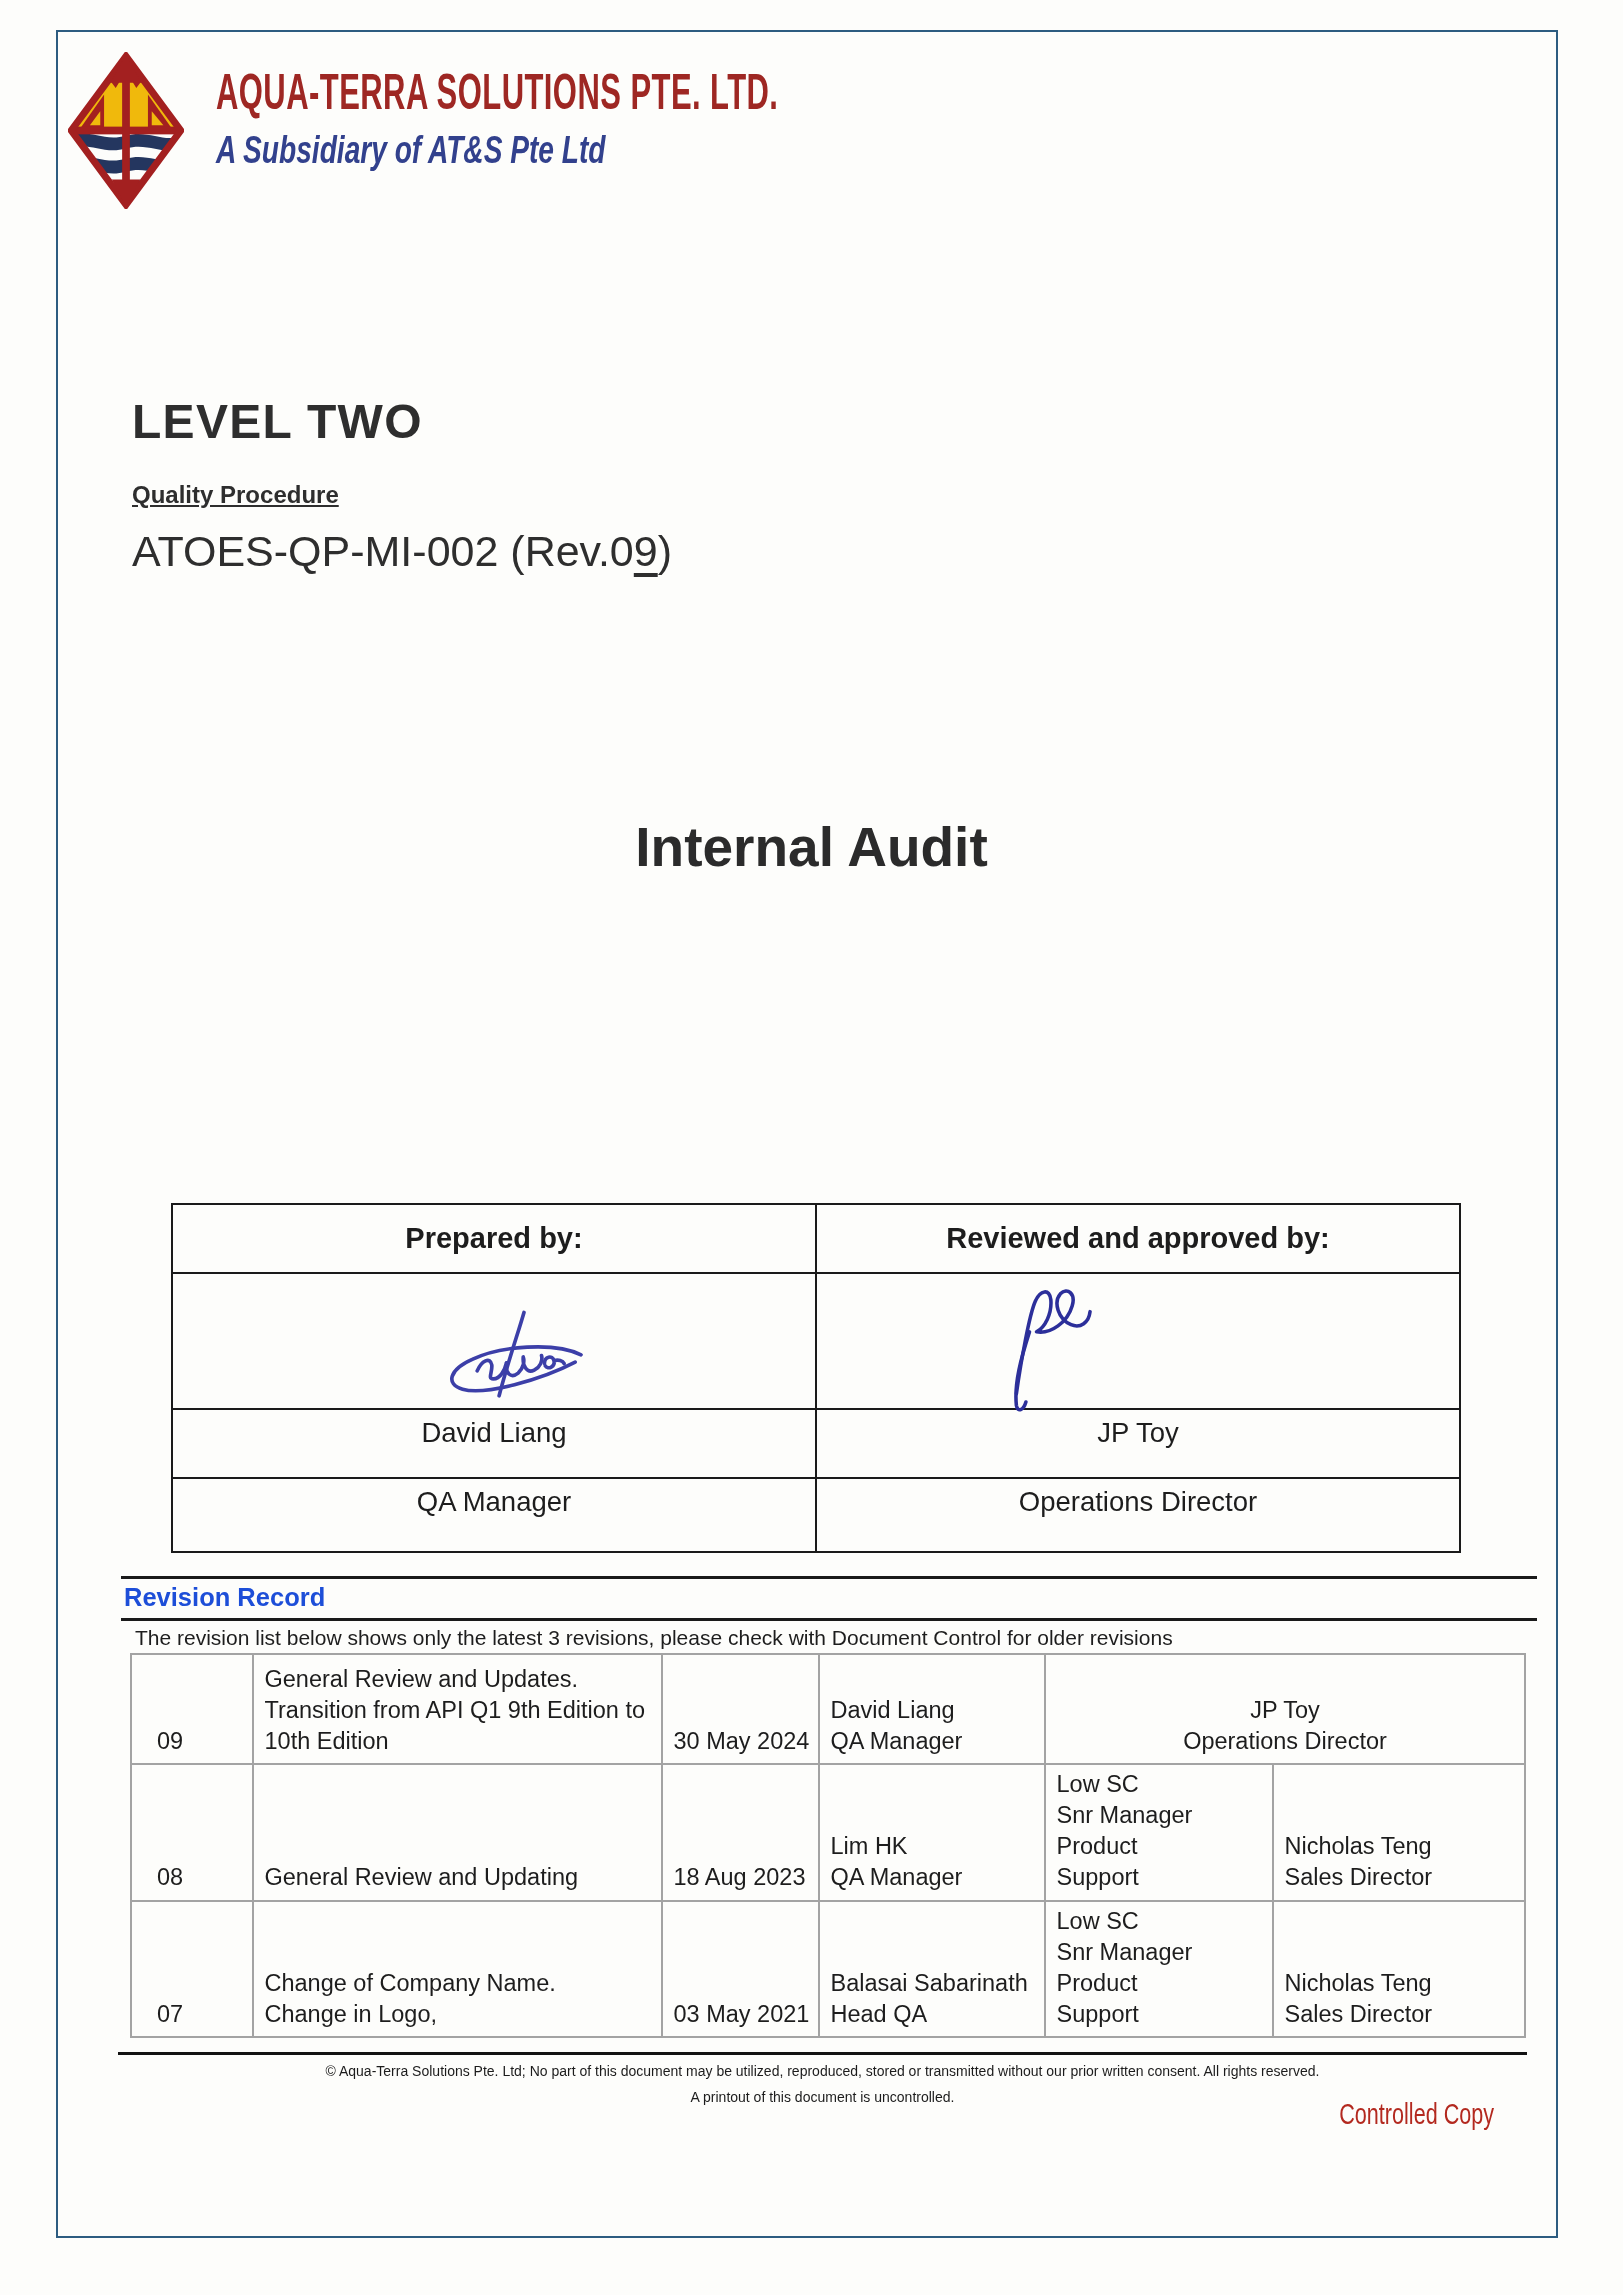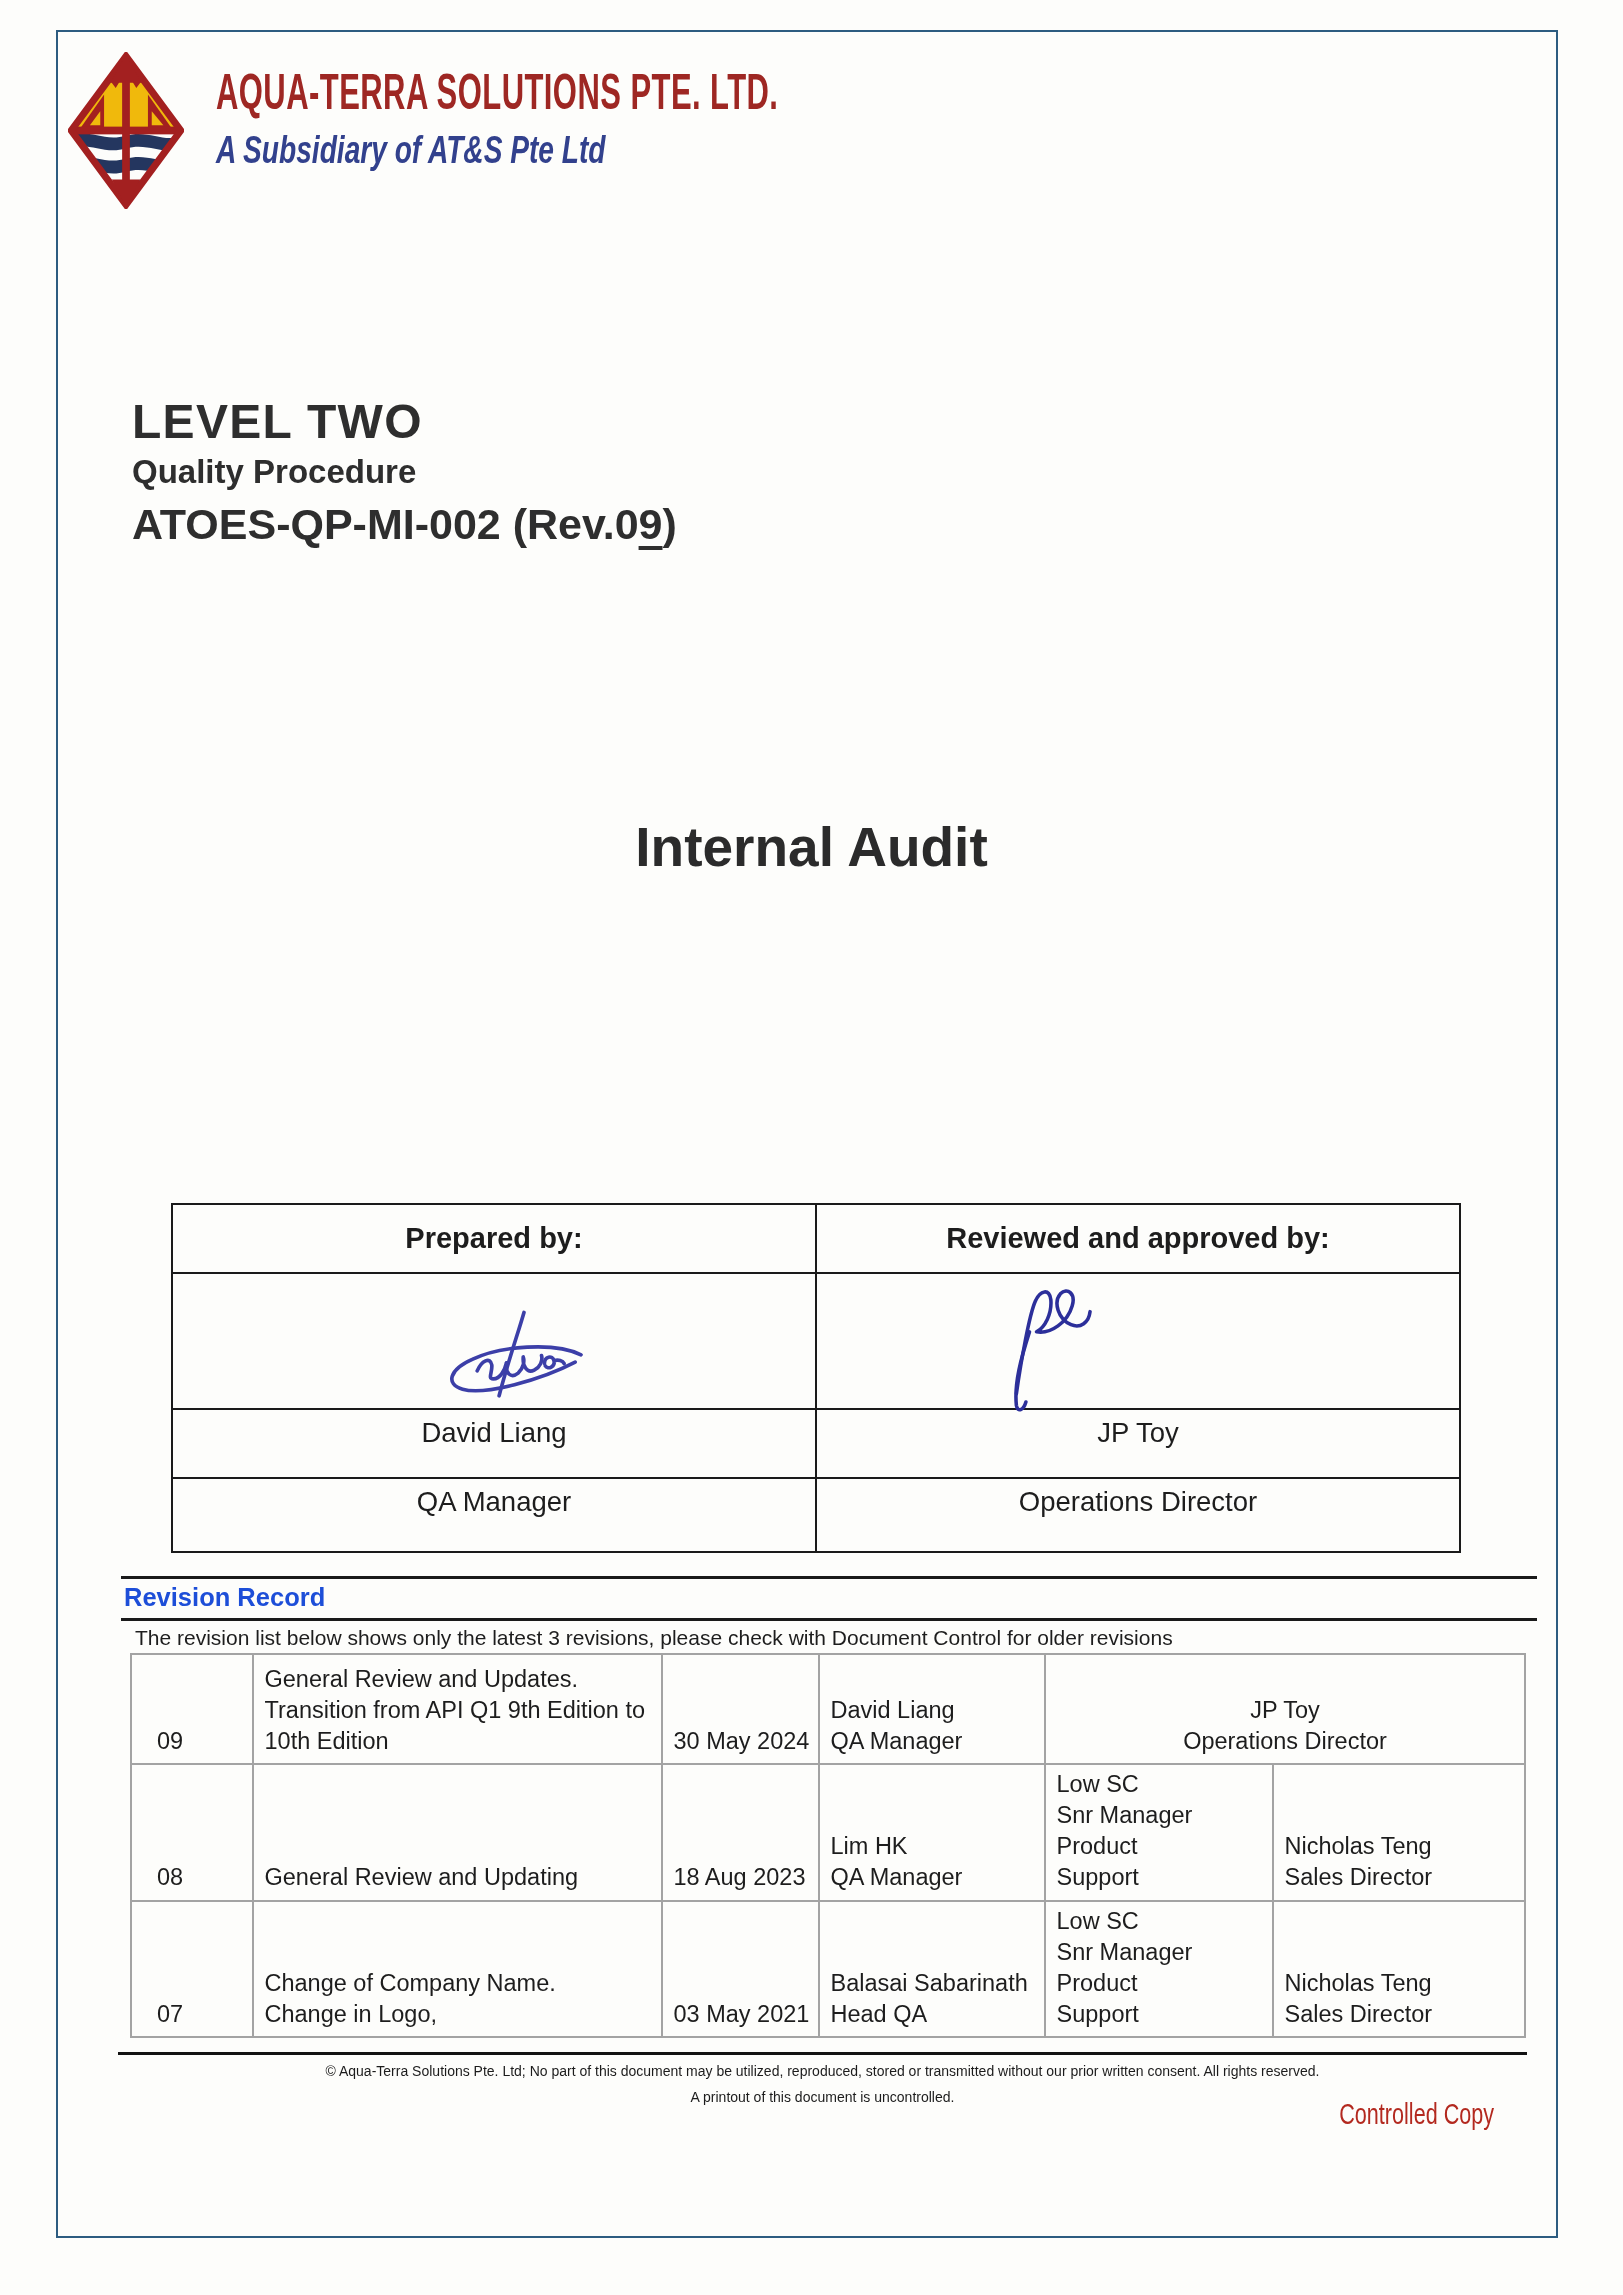--- a/index.html
+++ b/index.html
@@ -26,22 +26,22 @@
     transform:scaleX(0.62); transform-origin:left top;
   }
   .subsidiary {
     position:absolute; left:216px; top:129px;
     font-size:38px; font-weight:bold; font-style:italic; color:#32418d;
     white-space:nowrap; transform:scaleX(0.74); transform-origin:left top;
   }
   
   .title-block { position:absolute; left:132px; top:394px; color:#2e2e2e; }
   .level-line   { font-size:48px; font-weight:bold; letter-spacing:1.3px; }
-  .doc-type-line{ font-size:33px; font-weight:bold; margin-top:4px; }
-  .doc-num-line { font-size:43px; font-weight:bold; margin-top:9px; }
+  .doc-type-line{ font-size:24px; font-weight:bold; margin-top:32px;text-decoration:underline; }
+  .doc-num-line { font-size:43px; font-weight:normal; margin-top:18px; }
   .rev-underline{ text-decoration:underline; text-decoration-thickness:3.9px; text-underline-offset:6.5px; }
   .main-title {
     position:absolute; left:0; top:815px; width:100%;
     text-align:center; font-size:55px; font-weight:bold; color:#2b2b2b;
   }
   
   .sig-table {
     position:absolute; left:171px; top:1203px; width:1290px;
     border-collapse:collapse; table-layout:fixed; color:#1d1d1d;border-radius:15px;
   }

